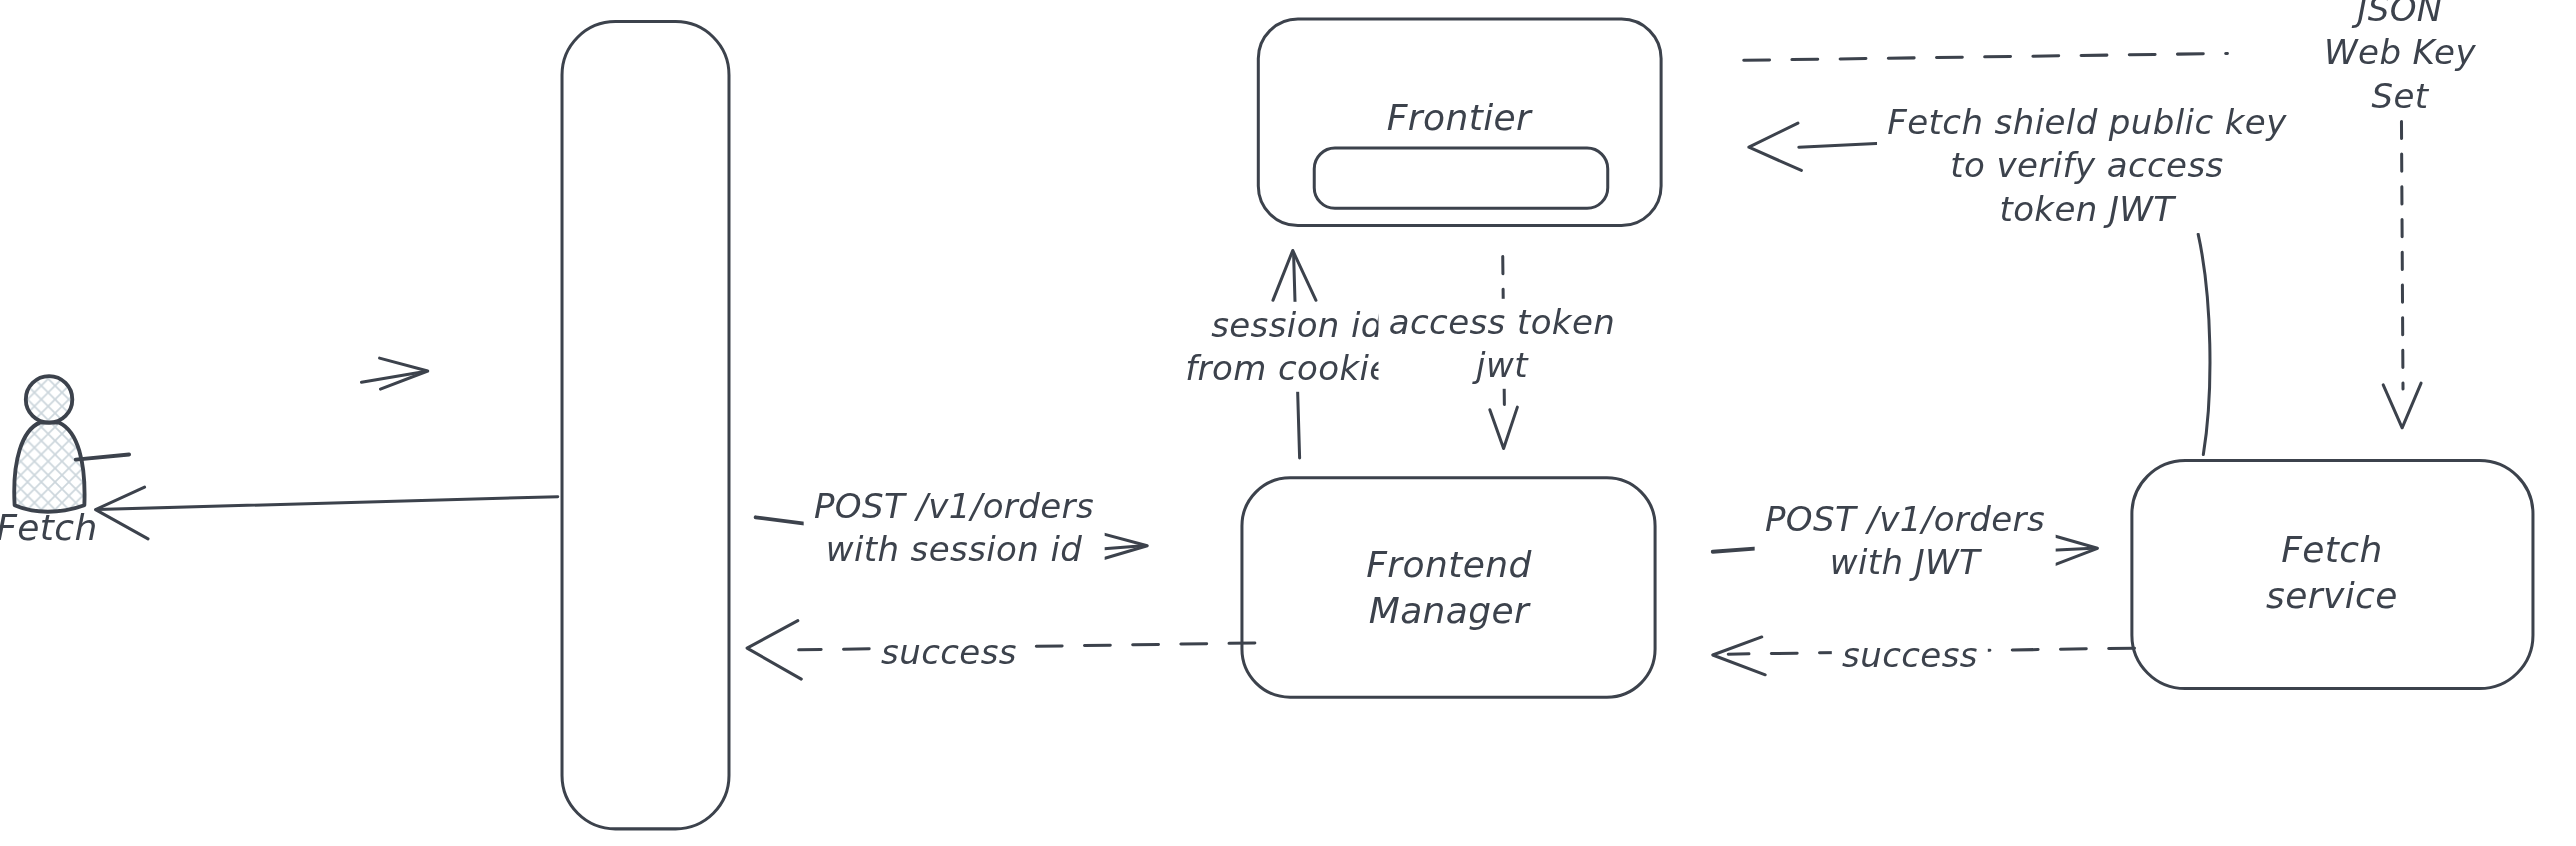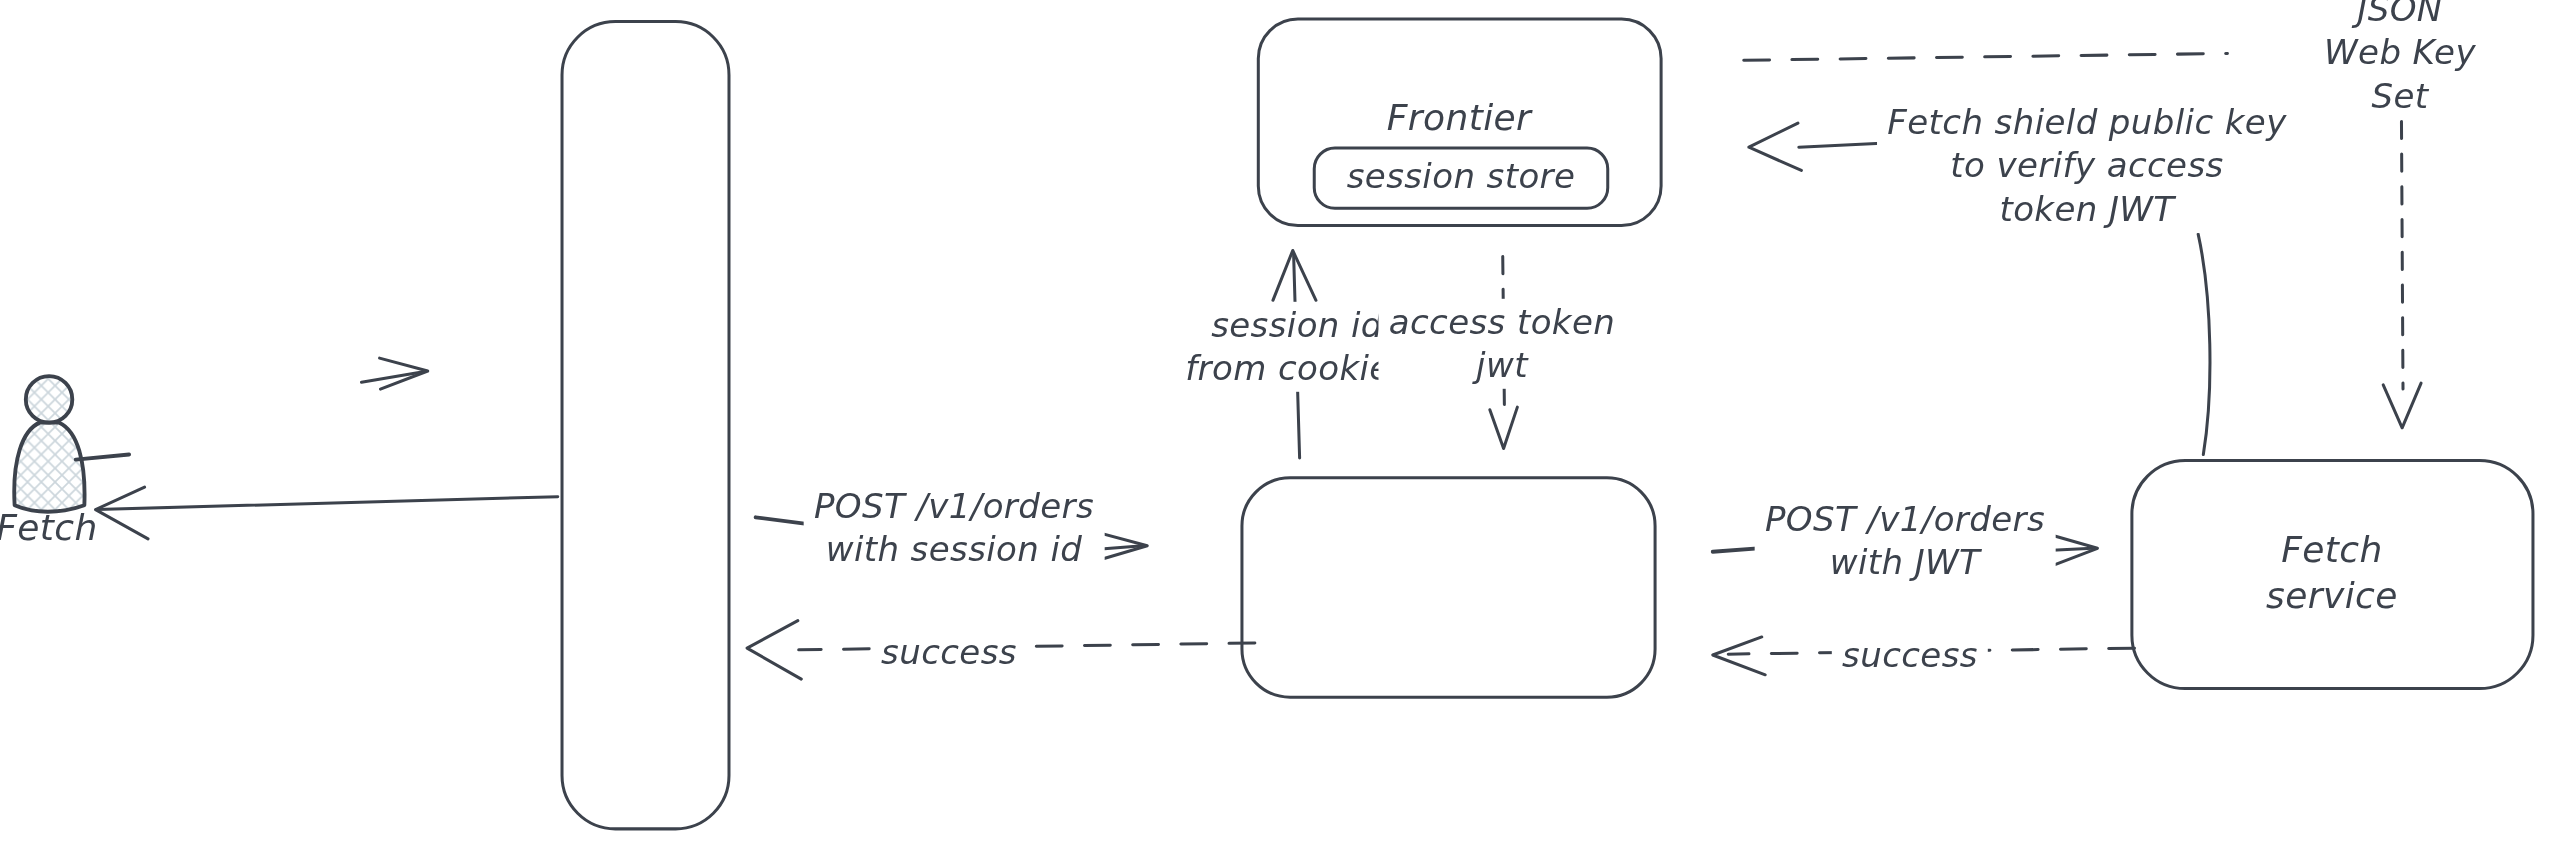--- a/index.html
+++ b/index.html
@@ -123,21 +123,22 @@
     </g>
 
     <g>
       <path class="ln dashv" d="M2790,103 L2792,452"></path>
       <path class="ln" d="M2769,447 L2791,497 L2813,445"></path>
     </g>
   </svg>
 
   <div class="lbl node-lbl" style="left:47px;top:528px;">Fetch</div>
   <div class="lbl node-lbl" style="left:1459px;top:118px;">Frontier</div>
-  <div class="lbl small-lbl" style="left:1461px;top:177px;">session store</div>
+  <div class="lbl node-lbl" style="left:1449px;top:588px;">Frontend
+Manager</div>
   <div class="lbl node-lbl" style="left:2332px;top:573px;">Fetch service</div>
   <div class="lbl edge-lbl" style="left:2400px;top:53px;">JSON Web Key Set</div>
 
   <div class="lbl edge-lbl" style="left:954px;top:528px;">POST /v1/orders
 with session id</div>
   <div class="lbl edge-lbl" style="left:949px;top:652px;">success</div>
   <div class="lbl edge-lbl" style="left:1297px;top:347px;">session id
 from cookies</div>
   <div class="lbl edge-lbl" style="left:1502px;top:344px;">access token
 jwt</div>

